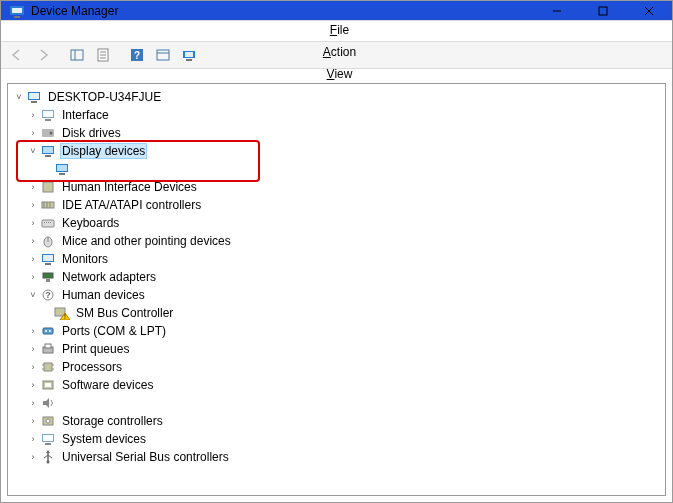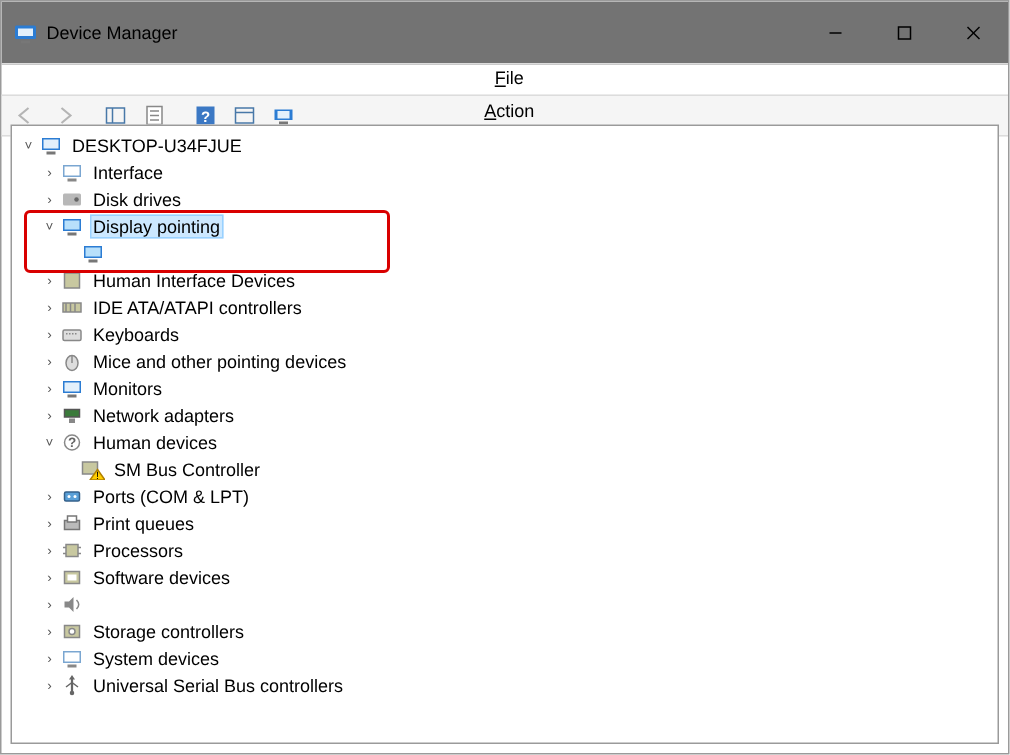--- a/index.html
+++ b/index.html
@@ -9,25 +9,25 @@
     font-size: 12px;
     background: #fff;
     width: 673px;
     height: 503px;
     border: 1px solid #9a9a9a;
     overflow: hidden;
     position: relative;
   }
   
   .titlebar {
-    height: 42px;
+    height: 20px;
     display: flex;
     align-items: center;
     padding-left: 8px;
-    background: #737373;
+    background: #1d4ed8;
     border-bottom: 1px solid #dcdcdc;
   }
   .titlebar .app-icon { width: 16px; height: 16px; margin-right: 6px; }
   .titlebar .title { flex: 1; font-size: 12px; }
   .win-controls { display: flex; height: 100%; }
   .win-btn {
     width: 46px;
     display: flex;
     align-items: center;
     justify-content: center;
@@ -236,21 +236,21 @@
     <div class="row">
       <span class="indent" style="width:18px"></span>
         <span class="expander">˅</span>
       <span class="node-icon">
           <svg width="14" height="14">
             <rect x="1" y="2" width="12" height="8" fill="#2b7cd3"></rect>
             <rect x="2" y="3" width="10" height="6" fill="#b8e0fb"></rect>
             <rect x="4" y="11" width="6" height="2" fill="#777"></rect>
           </svg>
         </span>
-      <span class="label selected">Display pointing</span>
+      <span class="label selected">Display devices</span>
     </div>
 
     <div class="row">
       <span class="indent" style="width:46px"></span>
       <span class="node-icon">
           <svg width="14" height="14">
             <rect x="1" y="2" width="12" height="8" fill="#2b7cd3"></rect>
             <rect x="2" y="3" width="10" height="6" fill="#b8e0fb"></rect>
             <rect x="4" y="11" width="6" height="2" fill="#777"></rect>
           </svg>

